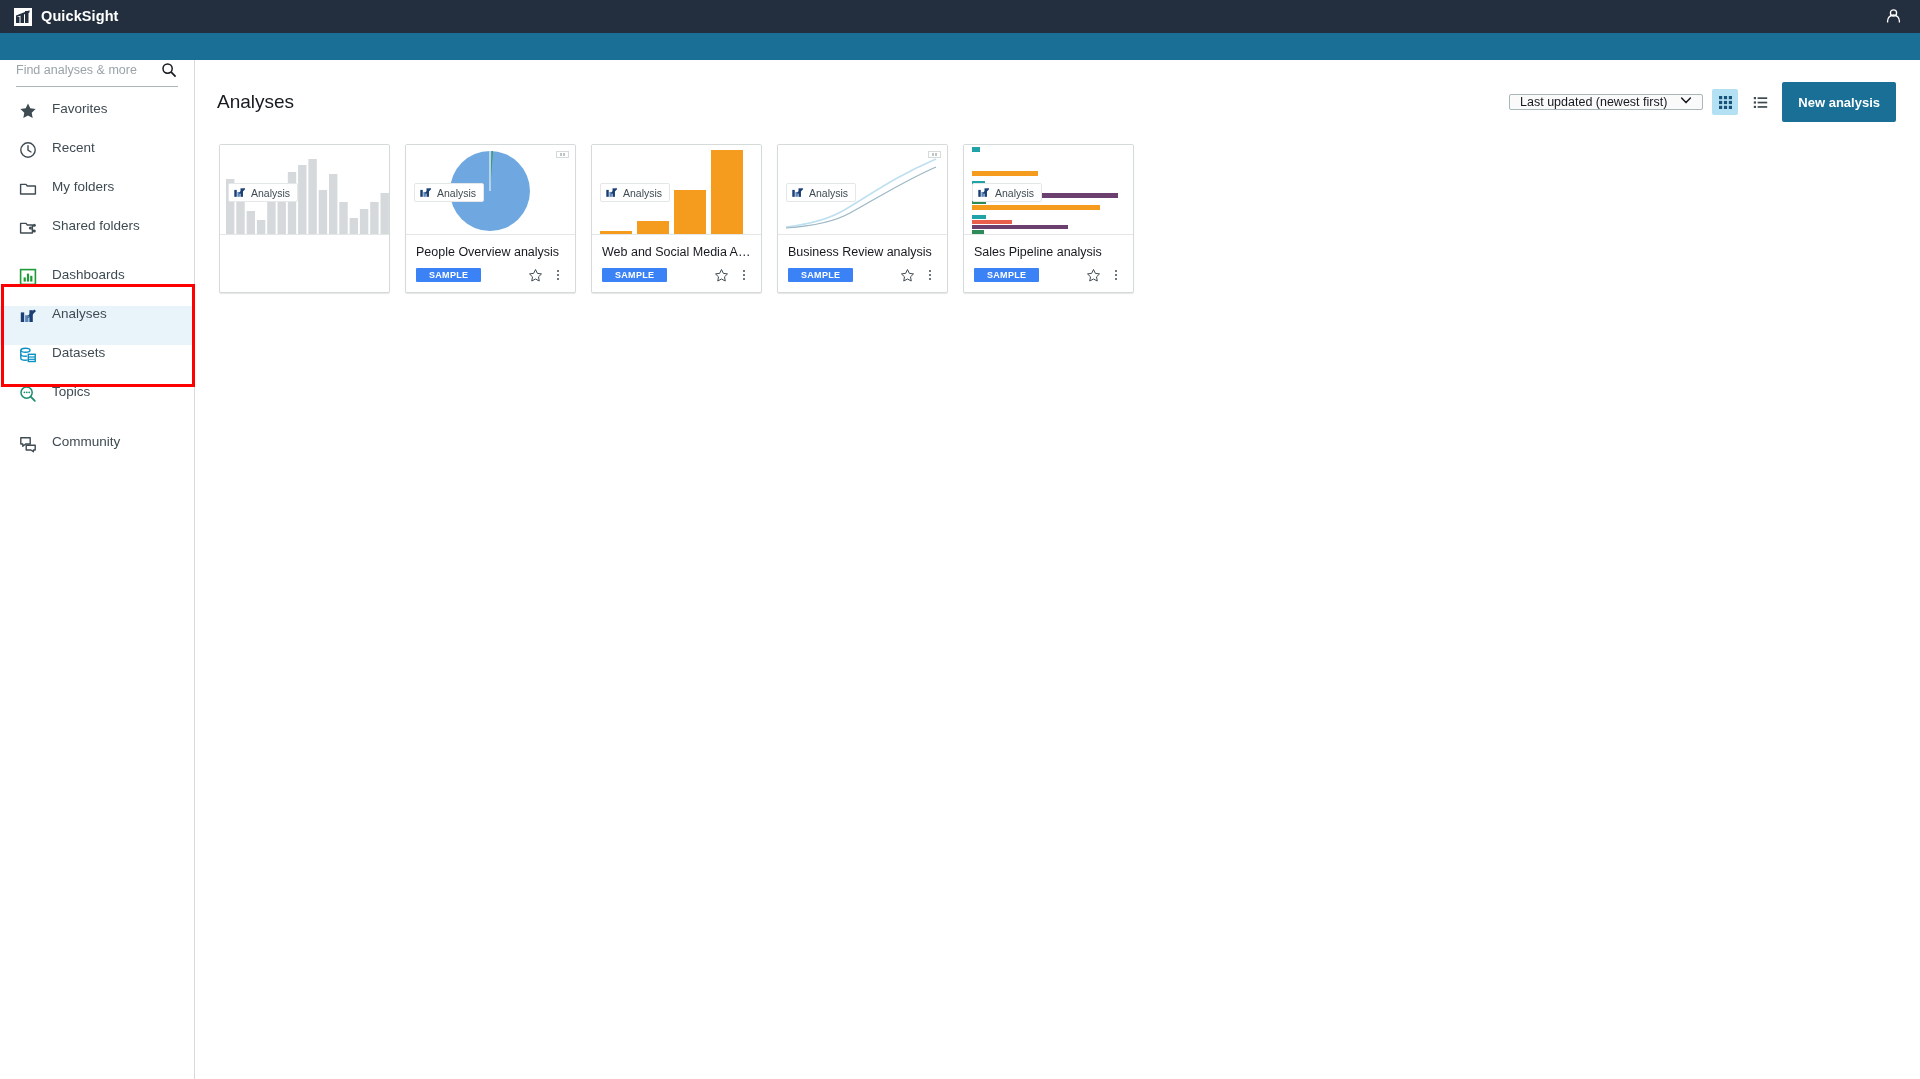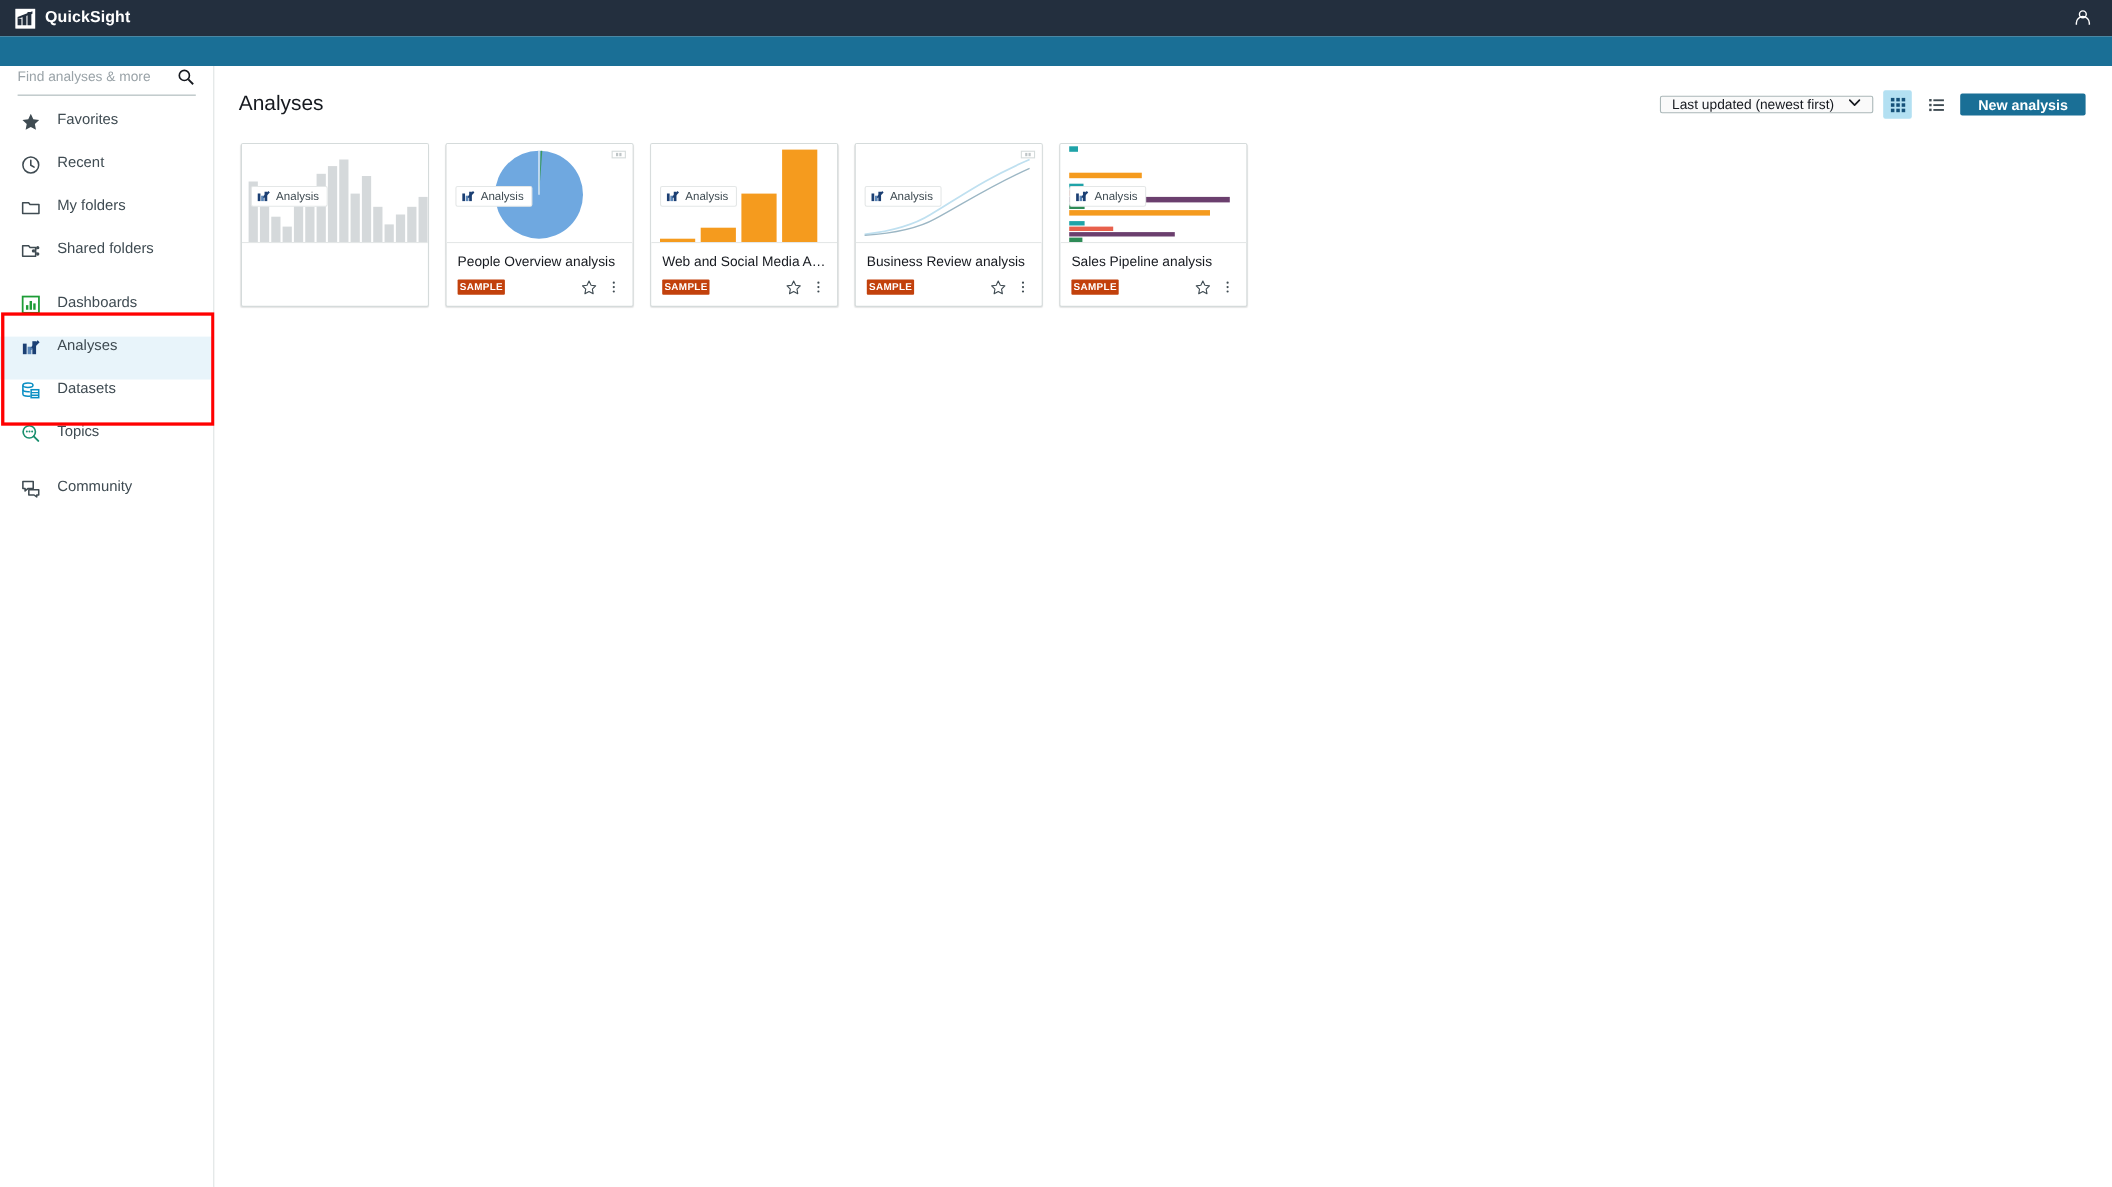--- a/index.html
+++ b/index.html
@@ -86,21 +86,21 @@
   }
   .select-label { font-size: 12.5px; color: #16191f; white-space: nowrap; }
 
   .viewbtn {
     width: 26px; height: 26px; border-radius: 2px; display:flex;
     align-items: center; justify-content: center; cursor: pointer;
   }
   .viewbtn.active { background: #b3e0f2; }
 
   .primary-btn {
-    height: 20px; background: #1a6f96; color: #ffffff; font-size: 13px;
+    height: 40px; background: #1a6f96; color: #ffffff; font-size: 13px;
     font-weight: bold; border: 0; border-radius: 2px; padding: 0 16px;
     cursor: pointer; font-family: "Liberation Sans", sans-serif;
   }
 
   
   .cards { display: flex; gap: 15px; padding: 22px 0 0 24px; flex-wrap: wrap; }
   .card {
     width: 171px; background: #ffffff; border: 1px solid #d5dbdb; border-radius: 2px;
     box-shadow: 0 1px 1px rgba(0,0,0,.10); cursor: pointer; overflow: hidden;
   }
@@ -123,22 +123,22 @@
   .mini-legend i { width: 2px; height: 3px; background: #bfc5c7; display: block; }
 
   .card-body { padding: 10px 9px 8px 10px; }
   .card-title {
     font-size: 12.5px; color: #16191f; white-space: nowrap;
     overflow: hidden; text-overflow: ellipsis; margin-bottom: 7px;
   }
   .card-foot { display: flex; align-items: center; justify-content: space-between; height: 18px; }
   .card-sub { font-size: 10.5px; color: #879196; }
   .sample-tag {
-    background: #c2410c; color: #ffffff; font-size: 9px; font-weight: bold;
-    letter-spacing: .3px; padding: 2px 2px; border-radius: 1px;
+    background: #3b82f6; color: #ffffff; font-size: 9px; font-weight: bold;
+    letter-spacing: .3px; padding: 2px 13px; border-radius: 1px;
   }
   .foot-actions { display: flex; align-items: center; gap: 7px; }
   .act { width: 16px; height: 16px; display:flex; align-items:center; justify-content:center; cursor: pointer; }
   .dots { display: flex; flex-direction: column; gap: 2px; align-items: center; }
   .dots i { width: 2px; height: 2px; background: #3f4b52; border-radius: 50%; display: block; }
 </style>
 </head>
 <body>
 
 <div class="topbar">

